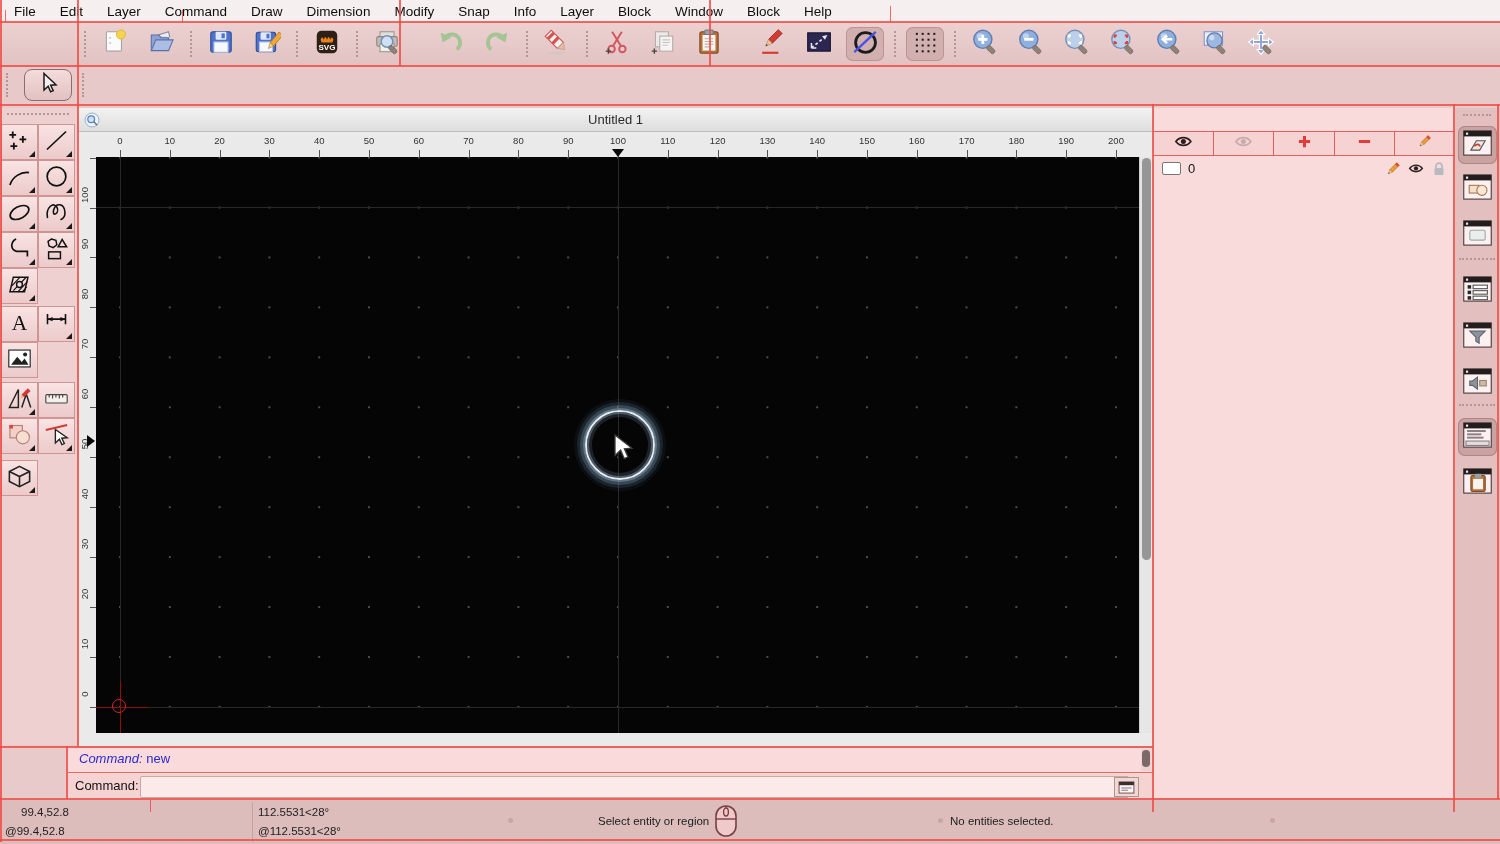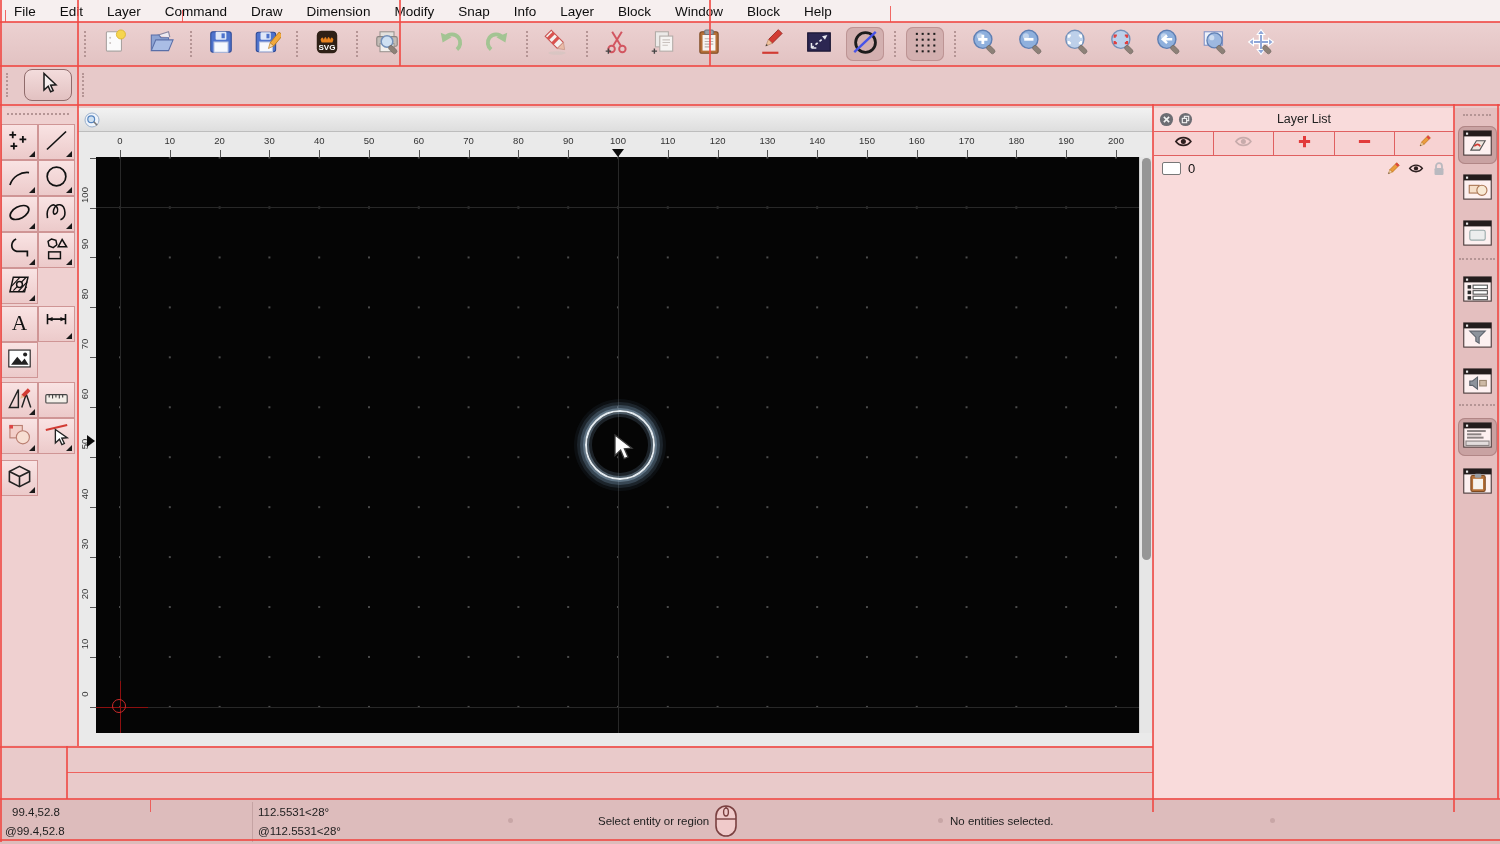--- a/index.html
+++ b/index.html
@@ -486,20 +486,21 @@
       </div>
     </div>
 
   <div class="cadwin">
     <div class="cad-title">
       <span class="cad-appicon" id="appIcon"><svg viewBox="0 0 16 16" style="width: 100%; height: 100%;">
             <circle cx="8" cy="8" r="7" fill="#eef3fa" stroke="#9ab0cc"></circle>
             <circle cx="7.2" cy="7.2" r="3.4" fill="#cfe0f0" stroke="#5585c0" stroke-width="1.2"></circle>
             <line x1="9.8" y1="9.8" x2="13.2" y2="13.2" stroke="#777" stroke-width="1.6"></line>
           </svg></span>
+      <div class="ttl">Untitled 1</div>
     </div>
     <div class="rcorner"></div>
     <div class="hruler">
         <div class="hr-tick" style="left: 24px;"></div>
         <div class="hr-label" style="left: 9px;">0</div>
         <div class="hr-tick" style="left: 73.8px;"></div>
         <div class="hr-label" style="left: 58.8px;">10</div>
         <div class="hr-tick" style="left: 123.6px;"></div>
         <div class="hr-label" style="left: 108.6px;">20</div>
         <div class="hr-tick" style="left: 173.4px;"></div>
@@ -581,32 +582,20 @@
             <path d="M2 1 L2 21.5 L7.6 16.2 L11.2 24.6 L15 23 L11.4 14.8 L19 14.2 Z" fill="#fdfdfd" stroke="#3a3a3a" stroke-width="1.3"></path>
           </svg>
       </div>
     </div>
     <div class="vscroll">
         <div class="thumb"></div>
       </div>
   </div>
 
   <div class="layerpanel">
-    <div class="lp-title">
-      <span class="lp-btn" style="left:5px;" id="lpClose"><svg viewBox="0 0 16 16" style="width: 100%; height: 100%;">
-            <circle cx="8" cy="8" r="7" fill="#6d6d73"></circle>
-            <path d="M5.2 5.2 L10.8 10.8 M10.8 5.2 L5.2 10.8" stroke="#f2f2f2" stroke-width="1.7"></path>
-          </svg></span>
-      <span class="lp-btn" style="left:24px;" id="lpFloat"><svg viewBox="0 0 16 16" style="width: 100%; height: 100%;">
-            <circle cx="8" cy="8" r="7" fill="#6d6d73"></circle>
-            <rect x="6.8" y="4.6" width="4.6" height="4.6" fill="none" stroke="#f2f2f2" stroke-width="1.2"></rect>
-            <rect x="4.6" y="6.8" width="4.6" height="4.6" fill="#6d6d73" stroke="#f2f2f2" stroke-width="1.2"></rect>
-          </svg></span>
-      <div class="ttl">Layer List</div>
-    </div>
     <div class="lp-toolbar" id="lpToolbar">
         <div class="ll-cell">
           <span><svg viewBox="0 0 20 16">
               <path d="M2 8 C6 2.5 14 2.5 18 8 C14 13.5 6 13.5 2 8 Z" fill="none" stroke="#2d1f1f" stroke-width="1.8"></path>
               <circle cx="10" cy="8" r="2.7" fill="#2d1f1f"></circle>
             </svg></span>
         </div>
         <div class="ll-cell">
           <span><svg viewBox="0 0 20 16">
               <path d="M2 8 C6 2.5 14 2.5 18 8 C14 13.5 6 13.5 2 8 Z" fill="none" stroke="#c7abab" stroke-width="1.8"></path>
@@ -734,23 +723,44 @@
             <rect x="4.5" y="4" width="2" height="2" fill="#e8e8e8"></rect>
             <rect x="9" y="8.5" width="13" height="14.5" rx="1.5" fill="#b57038" stroke="#7d4a22"></rect>
             <rect x="11" y="11.5" width="9" height="9.5" fill="#f7f3ee"></rect>
             <rect x="12.5" y="7" width="6" height="3.5" rx="1" fill="#9aa0a8"></rect>
           </svg></span>
       </div>
       <div class="rd-sep" style="top: 150px;"></div>
       <div class="rd-sep" style="top: 296px;"></div>
     </div>
 
+  <div class="cmddock">
+    <div class="cmd-history">
+      <span class="lbl">Command:</span>
+      <span> </span>
+      <span>new</span>
+    </div>
+    <div class="cmd-scroll">
+        <div class="thumb"></div>
+      </div>
+    <div class="cmd-row">
+      <span class="cmd-prompt">Command:</span>
+      <input class="cmd-input" value="" style="">
+      <span class="cmd-kbd" id="kbdBtn">
+          <svg viewBox="0 0 18 14">
+            <rect x="1" y="1" width="16" height="12" fill="#fbf4f4" stroke="#6b4d4d"></rect>
+            <rect x="1" y="1" width="16" height="3.5" fill="#3a3030"></rect>
+            <path d="M3.5 7.5 h11 M3.5 10 h7" stroke="#8a7a7a" stroke-width="1.2"></path>
+          </svg>
+        </span>
+    </div>
+  </div>
 
   <div class="statusbar">
-    <div class="sb-line1" style="left:12px;">99.4,52.8</div>
+    <div class="sb-line1" style="left:21px;">99.4,52.8</div>
     <div class="sb-line2" style="left:5px;">@99.4,52.8</div>
     <div class="sb-div"></div>
     <div class="sb-line1" style="left:258px;">112.5531&lt;28°</div>
     <div class="sb-line2" style="left:258px;">@112.5531&lt;28°</div>
     <div class="sb-dot" style="left:508px;"></div>
     <div class="sb-hint">Select entity or region</div>
     <div class="sb-mouse" id="mouseIcon"><svg viewBox="0 0 25 34" style="width: 100%;">
           <rect x="2" y="2" width="20" height="30" rx="10" fill="#f0caca" stroke="#7a4040" stroke-width="1.6"></rect>
           <path d="M2 15 h20" stroke="#7a4040" stroke-width="1.4"></path>
           <path d="M12 2 v5" stroke="#7a4040" stroke-width="1.4"></path>

